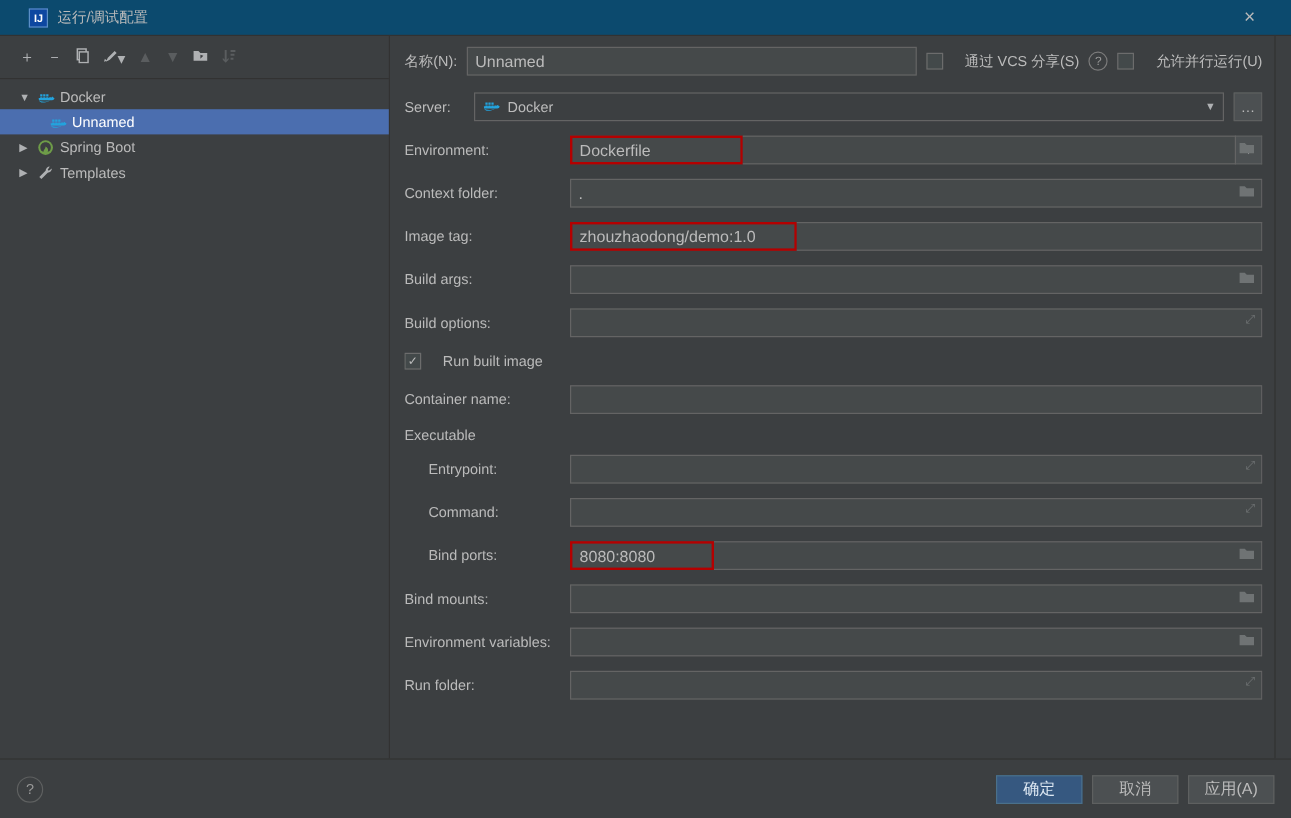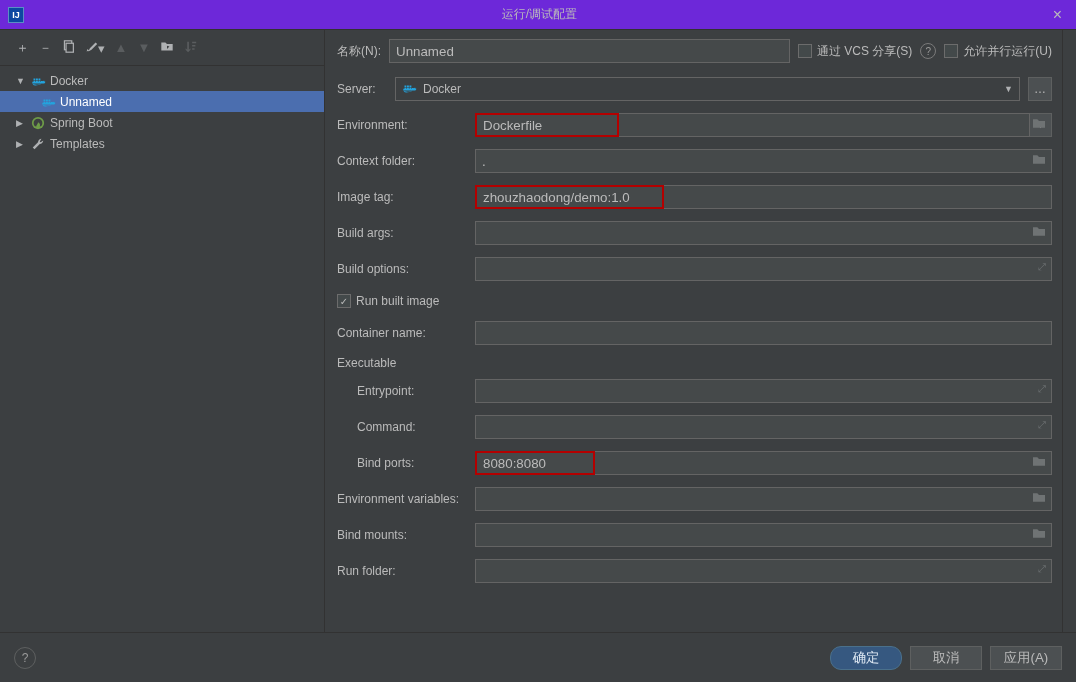--- a/index.html
+++ b/index.html
@@ -1,17 +1,17 @@
 <!DOCTYPE html>
 <html><head>
 <meta charset="utf-8">
 <style>
 * { margin: 0; padding: 0; box-sizing: border-box; font-family: "Microsoft YaHei", "Segoe UI", sans-serif; }
 body { background: #3c3f41; color: #bbbbbb; font-size: 12px; width: 1076px; height: 682px; overflow: hidden; }
-.titlebar { height: 30px; background: #6d28d9; display: flex; align-items: center; padding: 0 8px; border-bottom: 1px solid #323232; text-align: center; }
+.titlebar { height: 30px; background: #0c4a6e; display: flex; align-items: center; padding: 0 24px; border-bottom: 1px solid #323232; }
 .titlebar .app-icon { width: 16px; height: 16px; background: #0d47a1; border: 1px solid #5b8ec5; margin-right: 8px; display: flex; align-items: center; justify-content: center; color: #fff; font-size: 9px; font-weight: bold; }
 .titlebar .title { flex: 1; color: #bbbbbb; }
 .titlebar .close { color: #bbbbbb; font-size: 16px; padding: 0 6px; cursor: pointer; }
 .main { display: flex; height: 602px; }
 .left-panel { width: 325px; border-right: 1px solid #323232; display: flex; flex-direction: column; }
 .toolbar { height: 36px; display: flex; align-items: center; gap: 10px; padding: 0 16px; border-bottom: 1px solid #323232; }
 .toolbar .tb-icon { color: #afb1b3; cursor: pointer; font-size: 13px; }
 .toolbar .tb-icon.disabled { color: #5a5d5f; }
 .tree { flex: 1; padding: 4px 0; }
 .tree-row { display: flex; align-items: center; height: 21px; padding-left: 16px; cursor: pointer; gap: 4px; }
@@ -20,21 +20,21 @@
 .tree-row .ticon { width: 16px; display: inline-flex; align-items: center; justify-content: center; }
 .tree-row.indent1 { padding-left: 40px; }
 .docker-glyph { color: #23a3dd; }
 .tree-row.selected .docker-glyph { color: #c2dfff; }
 .leaf-glyph { color: #6e9c48; }
 .wrench-glyph { color: #afb1b3; }
 .right-panel { flex: 1; display: flex; flex-direction: column; padding: 6px 10px 0 12px; overflow: hidden; }
 .top-row { display: flex; align-items: center; height: 30px; gap: 8px; }
 .label { color: #bbbbbb; white-space: nowrap; }
 .name-input { flex: 1; height: 24px; background: #45494a; border: 1px solid #646464; color: #bbbbbb; padding: 0 6px; }
-.check { display: inline-flex; align-items: center; gap: 5px; }
+.check { display: inline-flex; align-items: center; gap: 18px; }
 .check .box { width: 14px; height: 14px; border: 1px solid #6c6c6c; background: #43494a; display: inline-flex; align-items: center; justify-content: center; font-size: 10px; color: #bbbbbb; }
 .help-circle { width: 16px; height: 16px; border: 1px solid #7a7a7a; border-radius: 50%; display: inline-flex; align-items: center; justify-content: center; font-size: 10px; color: #9a9a9a; }
 .form-area { margin-top: 8px; overflow-y: auto; flex: 1; }
 .form-row { display: flex; align-items: center; min-height: 30px; margin-bottom: 6px; gap: 8px; }
 .form-row .flabel { width: 130px; color: #bbbbbb; }
 .form-row.indent .flabel { padding-left: 20px; width: 130px; }
 .finput-wrap { flex: 1; position: relative; display: flex; }
 .finput { flex: 1; height: 24px; background: #45494a; border: 1px solid #646464; color: #bbbbbb; padding: 0 6px; }
 .finput.wide { padding-right: 19px; }
 .input-icon-right { position: absolute; right: 6px; top: 50%; transform: translateY(-50%); color: #6f7374; font-size: 12px; }
@@ -45,21 +45,21 @@
 .redbox { border: 2px solid #b40000 !important; }
 .redbox-outer { outline: 2px solid #b40000; outline-offset: 0px; }
 .section-title { color: #bbbbbb; margin: 8px 0 6px 0; }
 .radio { width: 14px; height: 14px; border: 1px solid #8a8a8a; border-radius: 50%; display: inline-flex; align-items: center; justify-content: center; }
 .radio.sel::after { content: ""; width: 6px; height: 6px; background: #bbbbbb; border-radius: 50%; }
 .radio-group { display: flex; align-items: center; gap: 6px; }
 .footer { height: 50px; border-top: 1px solid #323232; display: flex; align-items: center; padding: 0 14px; }
 .footer .help { width: 22px; height: 22px; border: 1px solid #5e6060; border-radius: 50%; display: flex; align-items: center; justify-content: center; color: #9a9a9a; cursor: pointer; }
 .footer .spacer { flex: 1; }
 .btn { height: 24px; min-width: 72px; background: #4c5052; border: 1px solid #5e6060; color: #bbbbbb; padding: 0 12px; margin-left: 8px; cursor: pointer; }
-.btn.primary { background: #365880; border-color: #4a708b; color: #dfe9f3; border-radius: 11px; }
+.btn.primary { background: #365880; border-color: #4a708b; color: #dfe9f3; }
 .scroll-gutter { width: 14px; background: #3c3f41; border-left: 1px solid #323232; }
 .right-wrap { display: flex; flex: 1; overflow: hidden; }
 svg.folder path { fill: #6f7374; }
 svg.docker-whale { fill: #23a3dd; }
 .ext-btn { width: 22px; background: #4c5052; border: 1px solid #5e6060; border-left: none; display: flex; align-items: center; justify-content: center; color: #afb1b3; font-size: 9px; }
 </style>
 </head>
 <body>
 
 <div class="titlebar">
@@ -259,31 +259,31 @@
         <div class="finput-wrap">
           <input class="finput wide redbox" style="width: 120px; flex: 0 0 auto;" value="8080:8080">
           <input class="finput wide" style="border-left: none;">
           <span class="input-icon-right"><svg class="folder" width="14" height="12" viewBox="0 0 16 14">
                   <path d="M1 2h5l2 2h7v8H1z"></path>
                 </svg></span>
         </div>
       </div>
 
       <div class="form-row">
-        <span class="flabel">Environment variables:</span>
+        <span class="flabel">Bind mounts:</span>
         <div class="finput-wrap">
               <input class="finput wide" style="">
               <span class="input-icon-right"><svg class="folder" width="14" height="12" viewBox="0 0 16 14">
                   <path d="M1 2h5l2 2h7v8H1z"></path>
                 </svg></span>
             </div>
       </div>
 
       <div class="form-row">
-        <span class="flabel">Bind mounts:</span>
+        <span class="flabel">Environment variables:</span>
         <div class="finput-wrap">
               <input class="finput wide" style="">
               <span class="input-icon-right"><svg class="folder" width="14" height="12" viewBox="0 0 16 14">
                   <path d="M1 2h5l2 2h7v8H1z"></path>
                 </svg></span>
             </div>
       </div>
 
       <div class="form-row">
         <span class="flabel">Run folder:</span>

